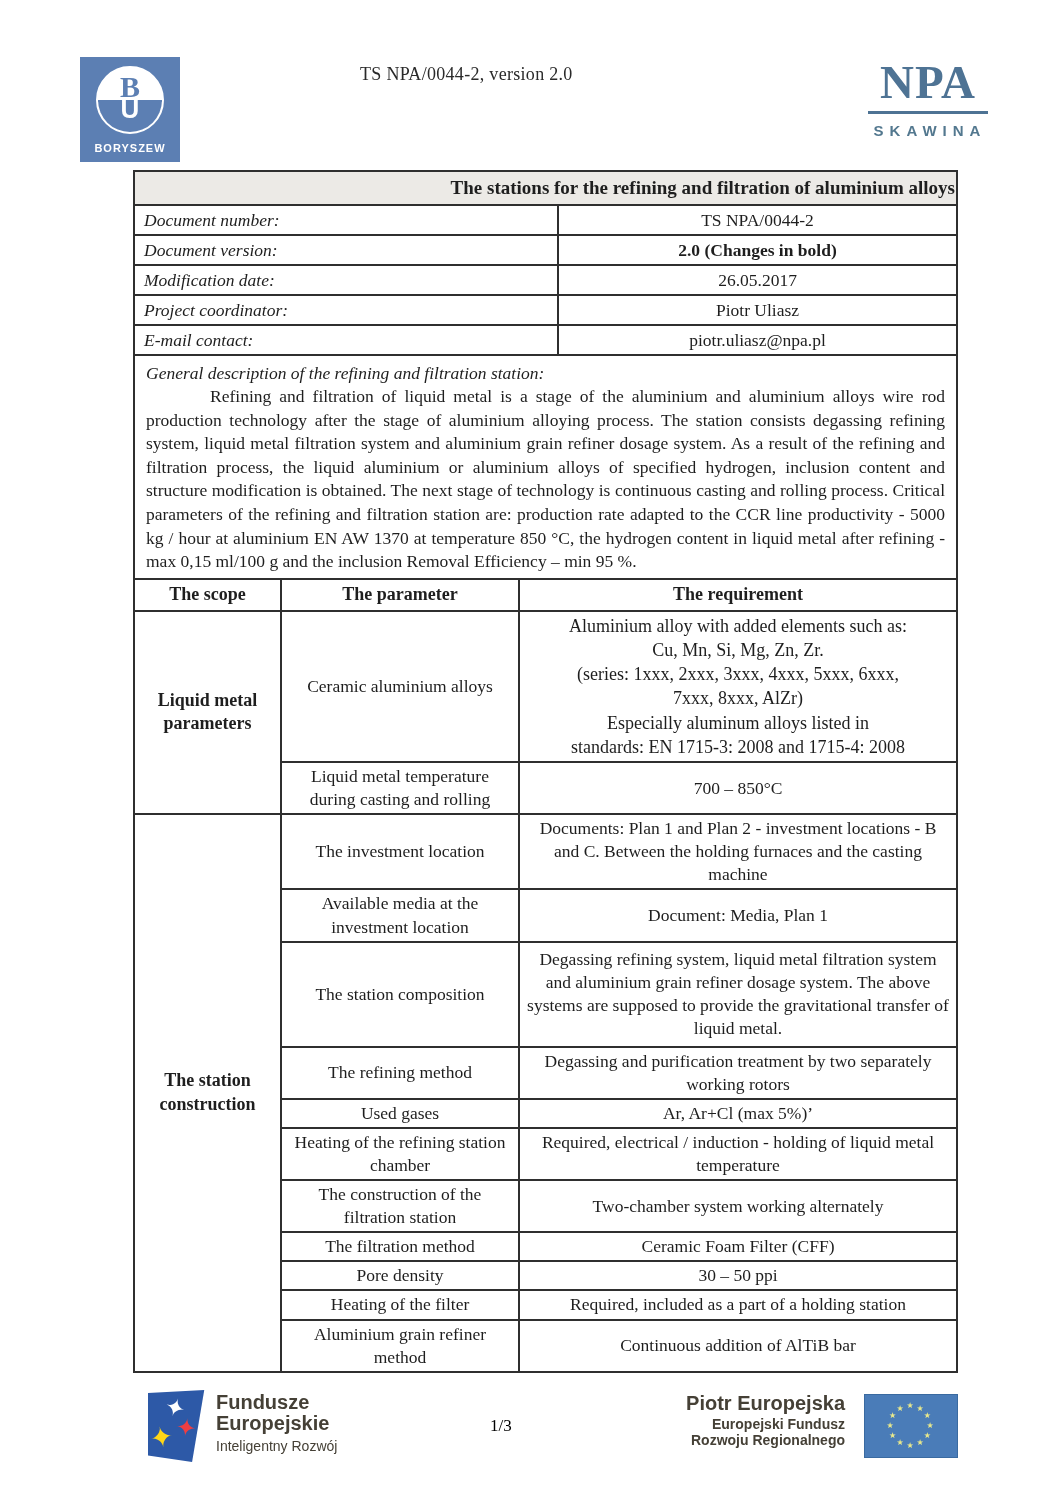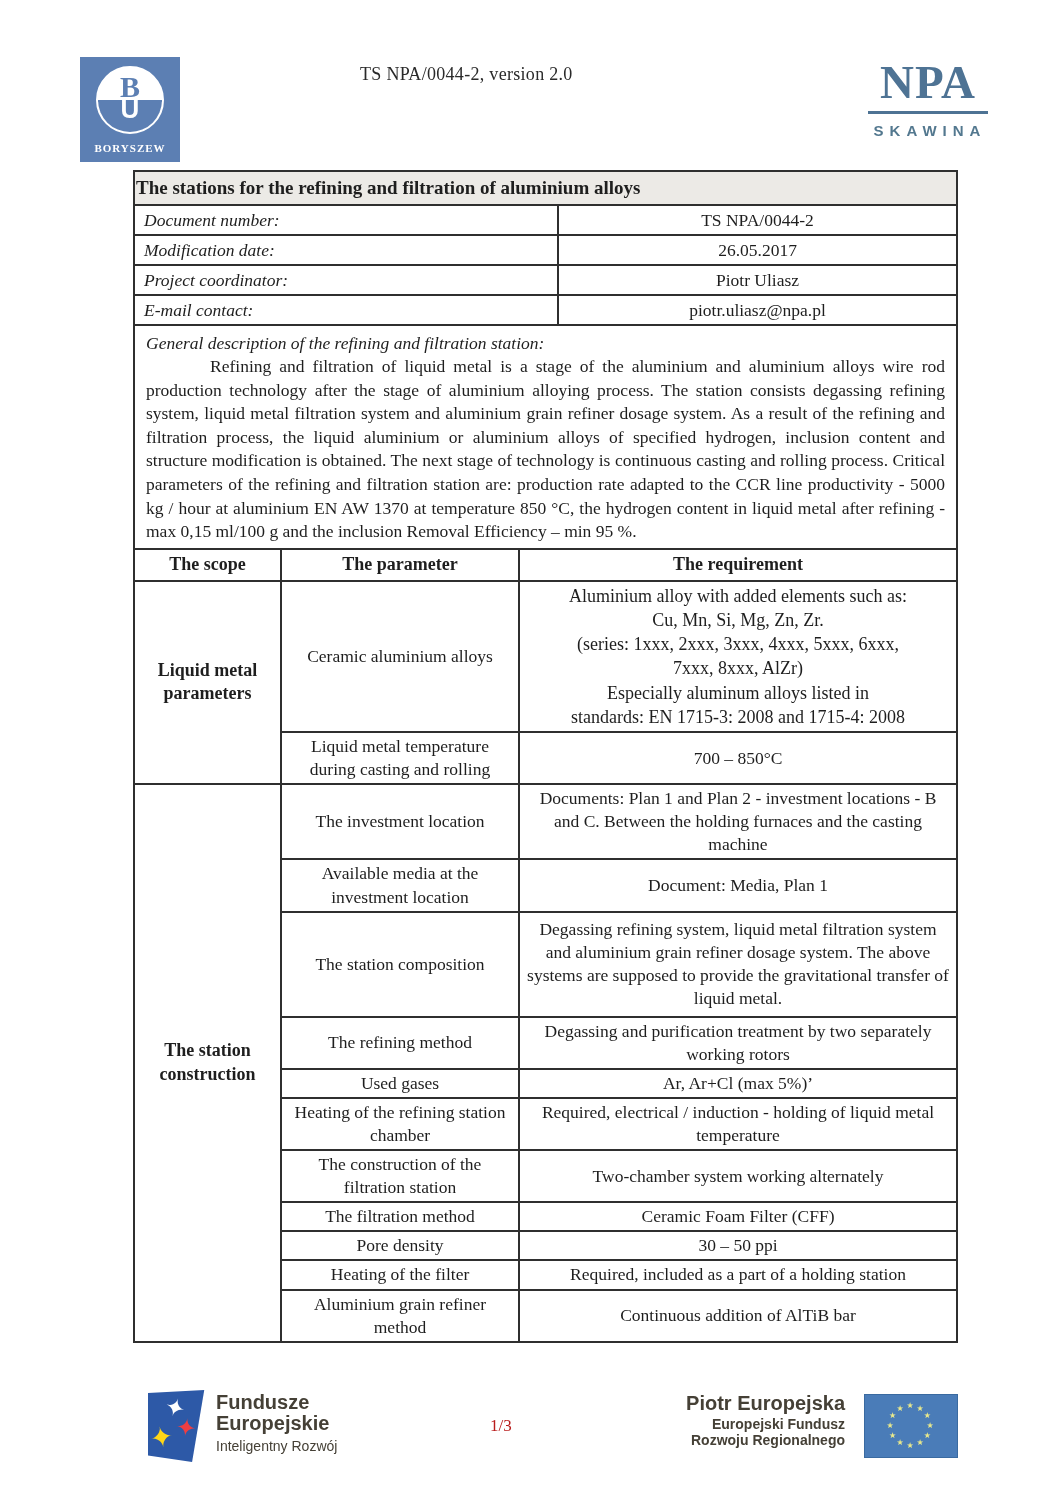--- a/index.html
+++ b/index.html
@@ -10,37 +10,37 @@
   .doc-ref{position:absolute;left:360px;top:64px;font-size:18px;letter-spacing:.3px;color:#2a2a2a;}
 
   .boryszew{position:absolute;left:80px;top:57px;width:100px;height:105px;background:#5c7fb3;
             display:flex;flex-direction:column;align-items:center;}
   .b-circle{position:relative;width:64px;height:64px;border-radius:50%;background:#ffffff;margin-top:9px;overflow:hidden;
             border:2px solid #ffffff;}
   .b-top{position:absolute;left:0;top:0;width:100%;height:50%;background:#ffffff;display:flex;align-items:flex-end;justify-content:center;}
   .b-top span{font-family:"Liberation Serif",serif;font-weight:bold;font-size:30px;line-height:26px;color:#5c7fb3;}
   .b-bottom{position:absolute;left:0;top:50%;width:100%;height:50%;background:#5c7fb3;display:flex;align-items:flex-start;justify-content:center;border-top:2px solid #5c7fb3;}
   .b-bottom span{font-family:"Liberation Sans",sans-serif;font-weight:bold;font-size:26px;line-height:26px;margin-top:-6px;color:#ffffff;}
-  .b-name{margin-top:8px;font-family:Liberation Serif, serif;font-weight:bold;font-size:11px;
+  .b-name{margin-top:8px;font-family:Liberation Sans, sans-serif;font-weight:bold;font-size:11px;
           letter-spacing:1px;color:#ffffff;}
 
   .npa{position:absolute;left:866px;top:56px;width:124px;text-align:center;}
   .npa-text{font-family:"Liberation Serif",serif;font-weight:bold;font-size:47px;line-height:52px;
             letter-spacing:1px;color:#4e7394;text-align:center;}
   .npa-line{height:3px;background:#4e7394;margin:3px 2px 8px 2px;}
   .npa-sub{font-family:"Liberation Sans",sans-serif;font-weight:bold;font-size:15px;letter-spacing:6px;
            color:#53788f;margin-left:4px;}
 
   
   .content{position:absolute;left:133px;top:170px;width:825px;}
 
   table{border-collapse:collapse;width:100%;}
   td{border:2px solid #2f2f2f;}
 
-  .doc-info .title-cell{height:30px;background:#eceae6;text-align:left;font-weight:bold;font-size:19px;}
+  .doc-info .title-cell{height:30px;background:#eceae6;text-align:right;font-weight:bold;font-size:19px;}
   .doc-info .lbl{height:26px;font-style:italic;font-size:17.5px;padding:0 0 0 9px;width:413px;}
   .doc-info .val{height:26px;text-align:center;font-size:17.5px;}
   .doc-info .val.bold{font-weight:bold;}
 
   .description{border:2px solid #2f2f2f;border-top:none;padding:5px 11px 4px 11px;}
   .desc-heading{font-style:italic;font-size:17.5px;line-height:24px;}
   .desc-body{margin:0;font-size:17.5px;line-height:23.6px;text-align:justify;text-indent:64px;}
 
   .spec{margin-top:-2px;}
   .spec td{font-size:17.5px;text-align:center;vertical-align:middle;padding:2px 6px;line-height:1.32;}
@@ -56,21 +56,21 @@
   .fe-logo{position:absolute;left:148px;top:4px;width:58px;height:72px;}
   .fe-flag{position:absolute;left:0;top:0;width:100%;height:100%;background:#2d59a7;
            clip-path:polygon(0% 4%, 97% 0%, 76% 100%, 0% 91%);}
   .fe-star{position:absolute;font-size:24px;line-height:24px;}
   .fe-star.white{color:#ffffff;left:17px;top:6px;transform:rotate(18deg);}
   .fe-star.red{color:#ef3e42;left:28px;top:26px;transform:rotate(8deg);}
   .fe-star.yellow{color:#ffd617;left:2px;top:36px;transform:rotate(-10deg);font-size:28px;}
   .fe-text{position:absolute;left:216px;top:6px;}
   .fe-main{font-weight:bold;font-size:20px;line-height:21px;}
   .fe-sub{font-size:14px;margin-top:4px;}
-  .page-num{position:absolute;left:490px;top:30px;font-family:"Liberation Serif",serif;font-size:17px;color:#b91c1c;}
+  .page-num{position:absolute;left:490px;top:30px;font-family:"Liberation Serif",serif;font-size:17px;color:#000000;}
   .ue-text{position:absolute;left:630px;top:6px;width:215px;text-align:right;}
   .ue-main{font-weight:bold;font-size:20px;line-height:22px;}
   .ue-sub{font-size:14px;font-weight:bold;line-height:16px;margin-top:2px;}
   .eu-flag{position:absolute;left:864px;top:8px;width:92px;height:62px;background:#4a7cb8;border:1px solid #3a6aa0;}
 </style>
 </head>
 <body>
 
 <div class="page">
 
@@ -97,20 +97,24 @@
   <div class="content">
 
     <table class="doc-info">
       <tbody>
           <tr>
         <td colspan="2" class="title-cell">The stations for the refining and filtration of aluminium alloys</td>
       </tr>
       <tr>
         <td class="lbl">Document number:</td>
         <td class="val">TS NPA/0044-2</td>
+      </tr>
+      <tr>
+        <td class="lbl">Document version:</td>
+        <td class="val bold">2.0 (Changes in bold)</td>
       </tr>
       <tr>
         <td class="lbl">Modification date:</td>
         <td class="val">26.05.2017</td>
       </tr>
       <tr>
         <td class="lbl">Project coordinator:</td>
         <td class="val">Piotr Uliasz</td>
       </tr>
       <tr>

